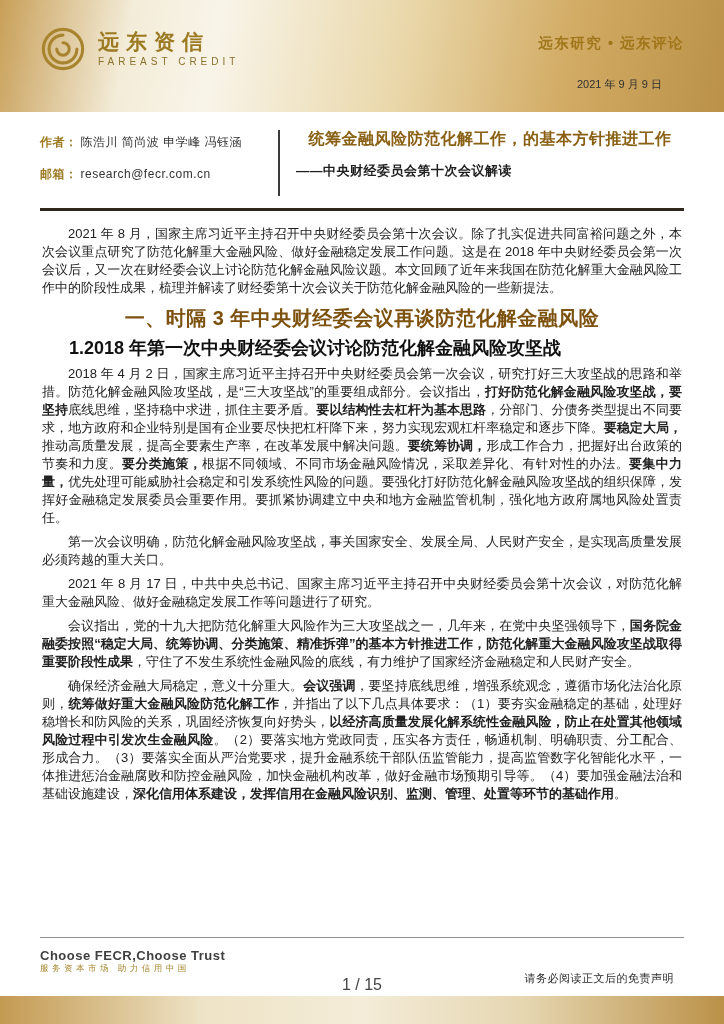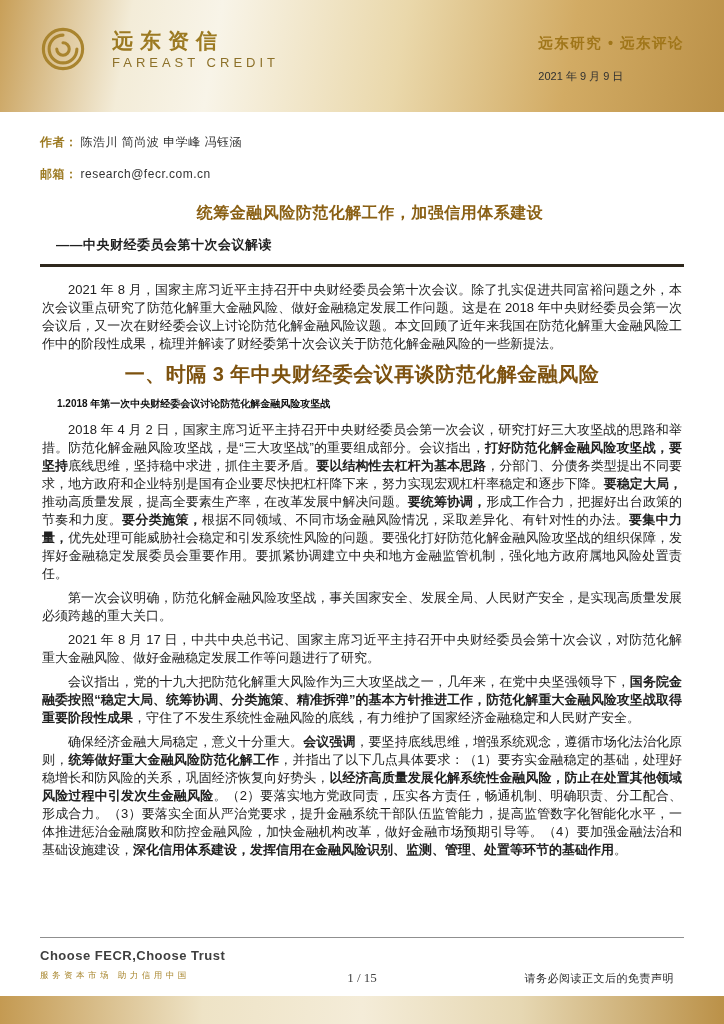--- a/index.html
+++ b/index.html
@@ -7,51 +7,51 @@
     position:relative;width:724px;height:1024px;margin:0 auto;background:#ffffff;
     font-family:"Liberation Sans", sans-serif;overflow:hidden;box-sizing:border-box;
   }
   
   .top-band{
     height:112px;box-sizing:border-box;
     background:linear-gradient(100deg,#c89f58 0%,#f3ecd8 18%,#f8f4e8 30%,#ead8ab 55%,#d2ab64 78%,#bb9148 100%);
     display:flex;justify-content:space-between;align-items:flex-start;
     padding:26px 40px 0;
   }
-  .logo{display:flex;align-items:center;gap:26px;}
+  .logo{display:flex;align-items:center;gap:12px;}
   .logo-mark svg{width:46px;height:46px;display:block;}
   .logo-cn{font-size:21px;font-weight:700;color:#9c7a22;letter-spacing:7px;line-height:1;}
-  .logo-en{font-size:13px;color:#8d712a;letter-spacing:4px;margin-top:5px;line-height:1;}
-  .band-right{padding-top:8px;}
+  .logo-en{font-size:10px;color:#8d712a;letter-spacing:4px;margin-top:5px;line-height:1;}
+  .band-right{text-align:right;padding-top:8px;}
   .series{font-size:14.5px;font-weight:700;color:#a0761a;letter-spacing:1.5px;}
-  .date{font-size:11px;color:#303030;margin-top:16px;padding-right:22px;}
+  .date{font-size:11px;color:#303030;margin-top:24px;padding-right:22px;}
   
-  .meta-row{display:flex;padding:16px 40px 0;align-items:stretch;flex-direction:column;}
+  .meta-row{display:flex;padding:16px 40px 0;align-items:stretch;}
   .meta-left{width:238px;padding-top:6px;flex:none;}
   .meta-line{font-size:12px;margin-bottom:15px;letter-spacing:0.5px;}
   .meta-label{color:#9c7a22;font-weight:700;margin-right:3px;}
   .meta-value{color:#333333;}
   .meta-divider{width:2px;background:#3a3a3a;flex:none;margin:2px 0;}
   .meta-right{flex:1;padding:0 0 0 16px;}
   .doc-title{font-size:16px;font-weight:700;color:#8a6014;text-align:center;letter-spacing:0.5px;line-height:1.4;}
   .doc-subtitle{font-size:13px;font-weight:700;color:#1f1f1f;text-align:left;margin-top:12px;letter-spacing:0.5px;}
   .rule{height:2.5px;background:#2e281c;margin:10px 40px 0;}
   
   .body{padding:14px 42px 16px;text-align:justify;color:#212121;font-size:13px;line-height:18px;}
   .para{margin:0 0 6px;text-indent:2em;}
   .sec-h1{text-align:center;font-size:20px;font-weight:700;color:#7d520f;margin:12px 0 12px;letter-spacing:0.5px;}
-  .sec-h2{font-size:10px;font-weight:700;color:#111111;margin:8px 0 8px;text-indent:1.5em;}
+  .sec-h2{font-size:18px;font-weight:700;color:#111111;margin:8px 0 8px;text-indent:1.5em;}
   .b{font-weight:700;}
   
   .footer{position:absolute;left:0;right:0;bottom:30px;}
   .footer-rule{height:1px;background:#8f8f8f;margin:0 40px 10px;}
   .footer-row{position:relative;padding:0 40px;height:46px;}
   .slogan-en{font-size:13px;font-weight:700;color:#3f3f3f;letter-spacing:0.5px;}
-  .slogan-cn{font-size:8.5px;color:#a8862e;letter-spacing:3.5px;margin-top:7px;}
-  .page-no{position:absolute;left:50%;transform:translateX(-50%);bottom:8px;font-size:13px;color:#444444;font-family:Liberation Serif, serif;}
+  .slogan-cn{font-size:8.5px;color:#a8862e;letter-spacing:3.5px;}
+  .page-no{position:absolute;left:50%;transform:translateX(-50%);bottom:0;font-size:16px;color:#444444;}
   .disclaimer{position:absolute;right:50px;bottom:8px;font-size:11px;color:#2b2b2b;letter-spacing:0.5px;}
   .bottom-band{
     position:absolute;left:0;right:0;bottom:0;height:28px;
     background:linear-gradient(90deg,#c49a52 0%,#eee3c6 28%,#f4ecd8 50%,#e6d7b2 72%,#bb9148 100%);
   }
 </style>
 </head>
 <body>
 
 <div class="page">
@@ -80,21 +80,21 @@
     <div class="meta-left">
       <div class="meta-line">
         <span class="meta-label">作者：</span><span class="meta-value">陈浩川 简尚波 申学峰 冯钰涵</span>
       </div>
       <div class="meta-line">
         <span class="meta-label">邮箱：</span><span class="meta-value">research@fecr.com.cn</span>
       </div>
     </div>
     <div class="meta-divider"></div>
     <div class="meta-right">
-      <div class="doc-title">统筹金融风险防范化解工作，加强信用体系建设</div>
+      <div class="doc-title">统筹金融风险防范化解工作，的基本方针推进工作</div>
       <div class="doc-subtitle">——中央财经委员会第十次会议解读</div>
     </div>
   </div>
 
   <div class="rule"></div>
 
   <div class="body">
       <p class="para"><span>2021 年 8 月，国家主席习近平主持召开中央财经委员会第十次会议。除了扎实促进共同富裕问题之外，本次会议重点研究了防范化解重大金融风险、做好金融稳定发展工作问题。这是在 2018 年中央财经委员会第一次会议后，又一次在财经委会议上讨论防范化解金融风险议题。本文回顾了近年来我国在防范化解重大金融风险工作中的阶段性成果，梳理并解读了财经委第十次会议关于防范化解金融风险的一些新提法。</span></p>
       <div class="sec-h1"><span>一、时隔 3 年中央财经委会议再谈防范化解金融风险</span></div>
       <div class="sec-h2"><span>1.2018 年第一次中央财经委会议讨论防范化解金融风险攻坚战</span></div>

